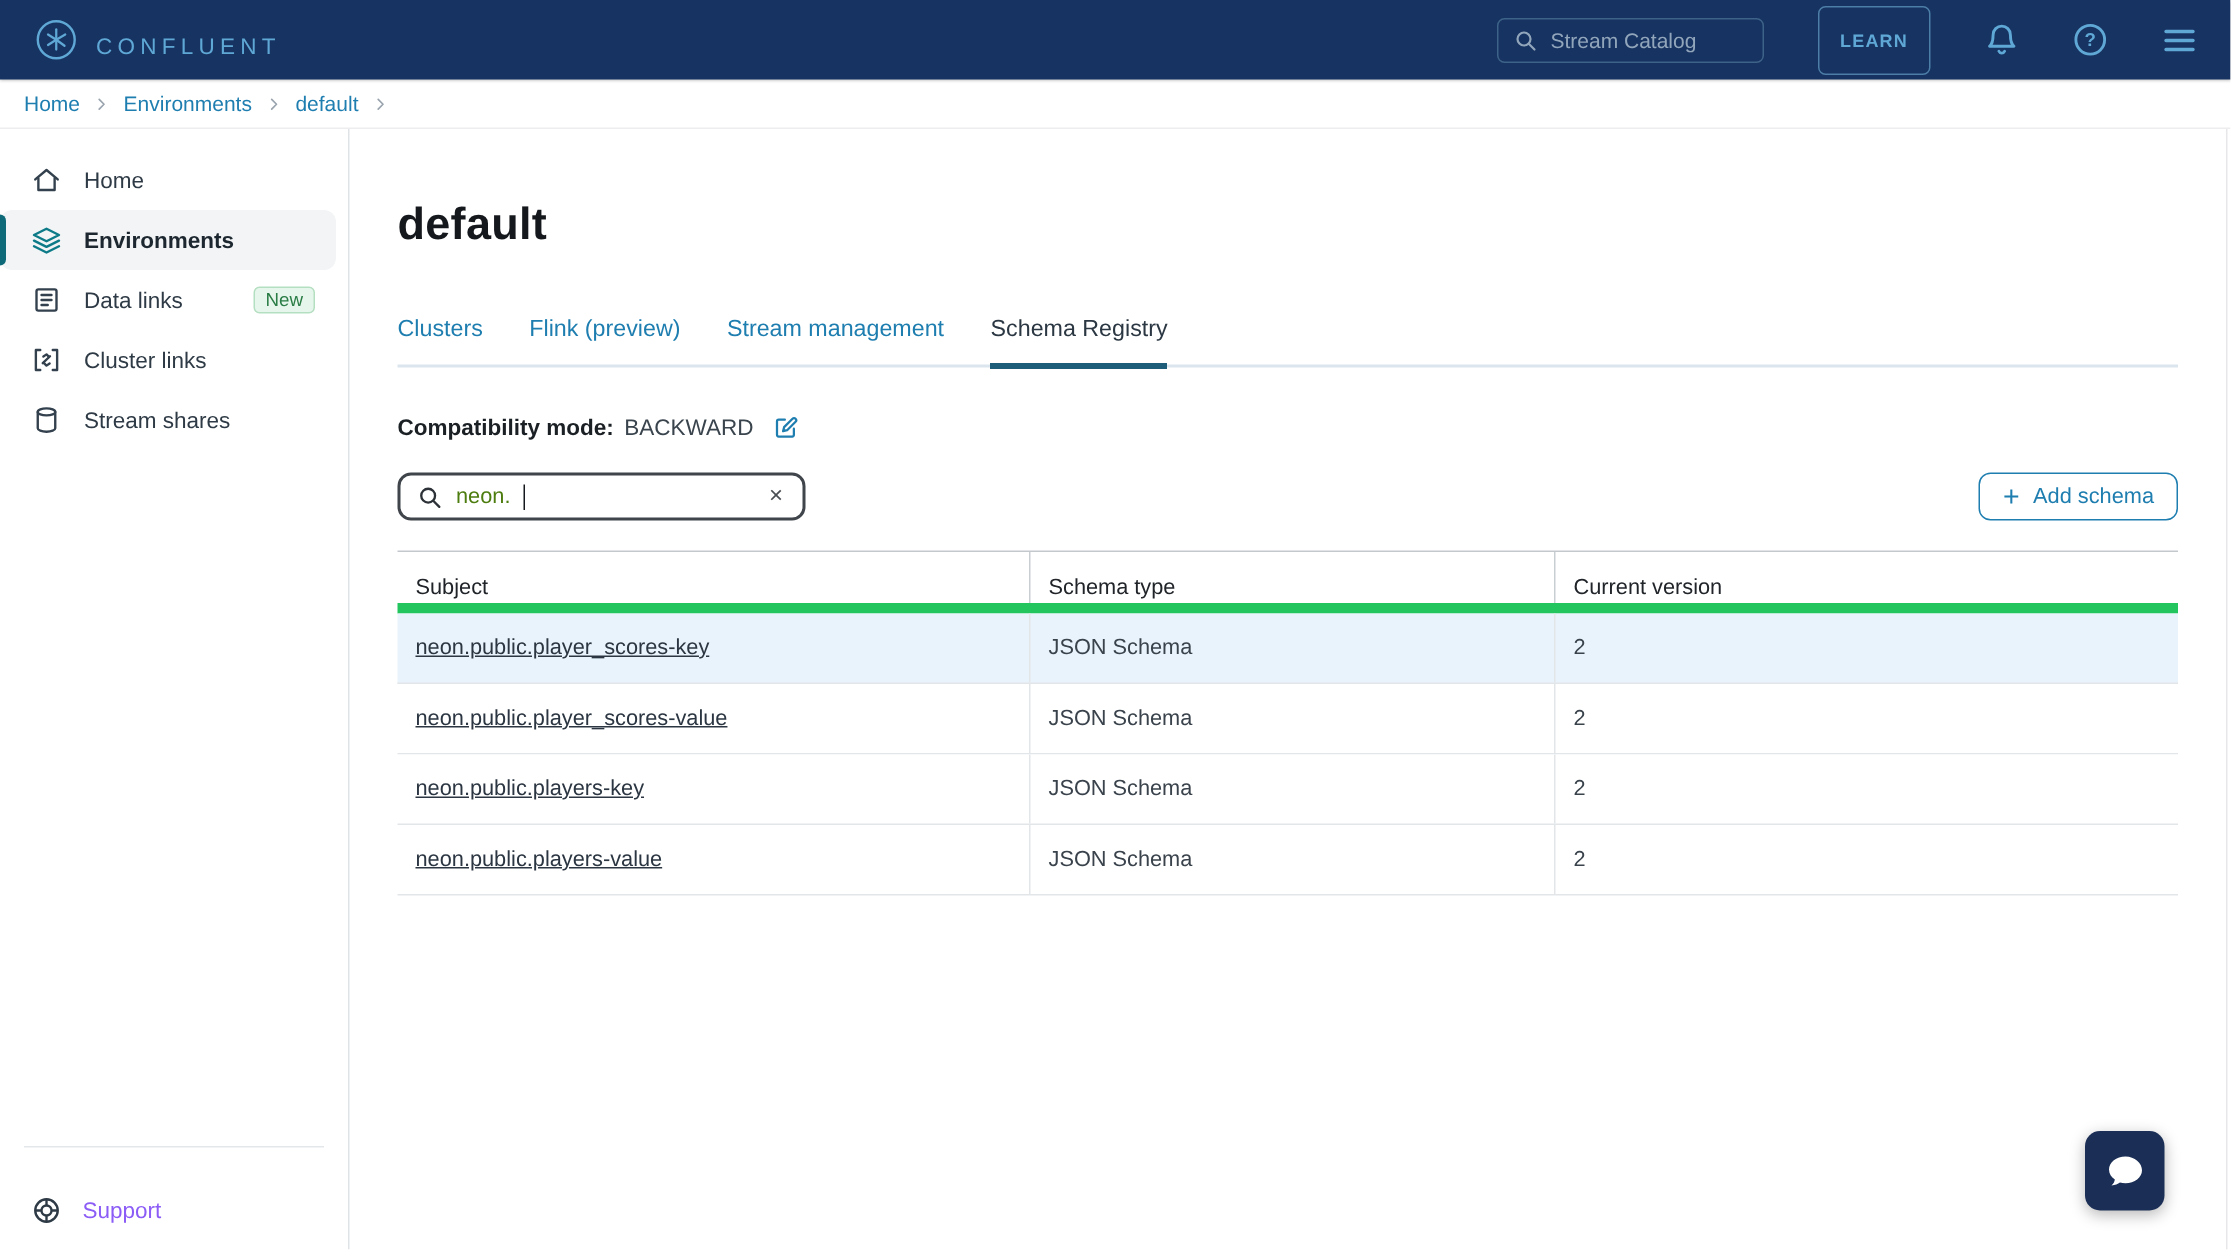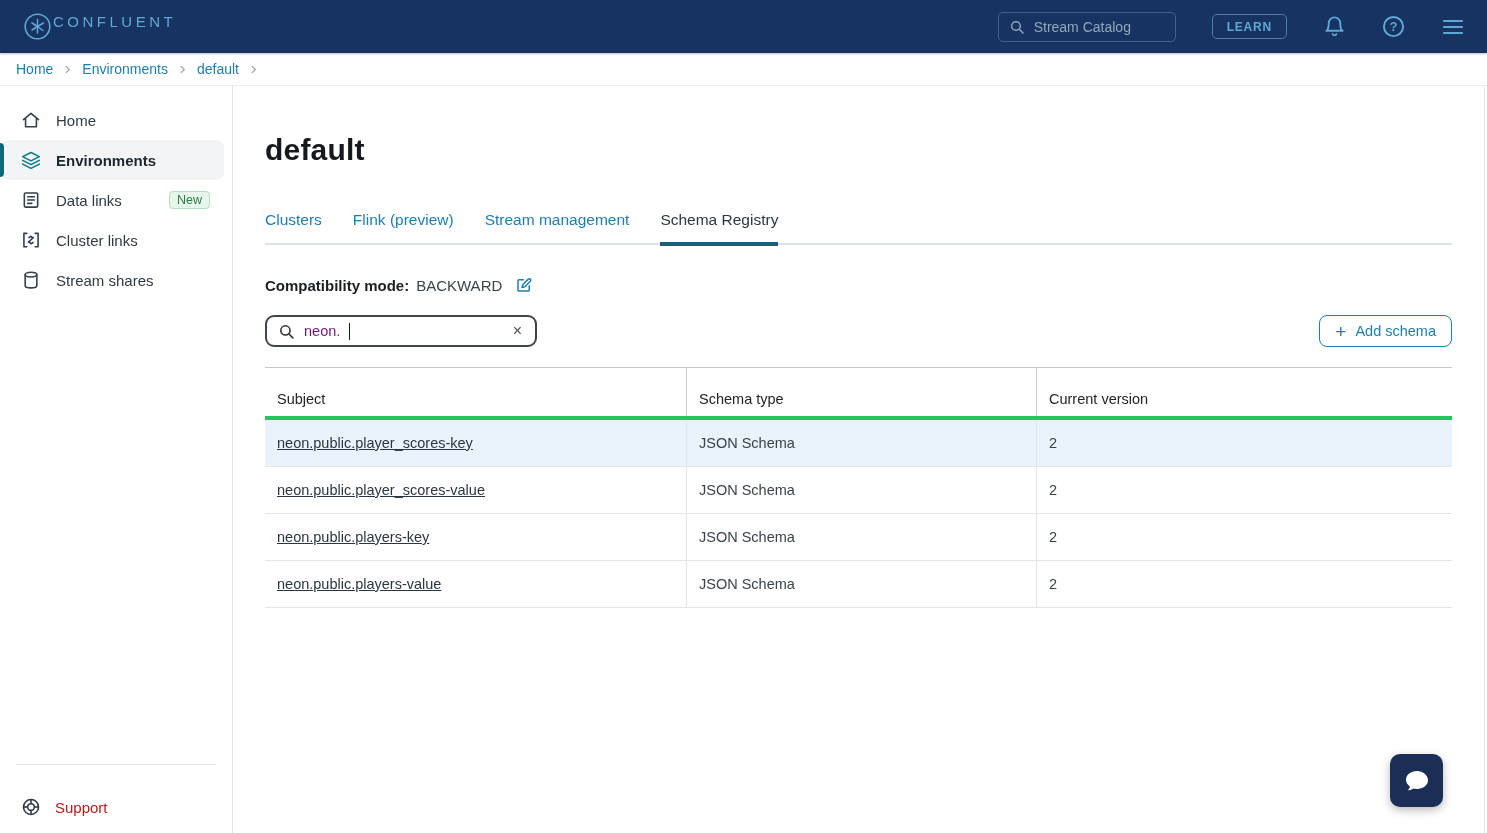--- a/index.html
+++ b/index.html
@@ -2,27 +2,27 @@
 <html><head>
 <meta charset="utf-8">
 <style>
   * { margin:0; padding:0; box-sizing:border-box; }
   html,body { width:1487px; height:833px; background:#fff; overflow:hidden;
               font-family:"Liberation Sans", sans-serif; color:#2b3642; position:relative; }
 
   
   .topbar { height:53px; background:#173361; display:flex; align-items:center; padding:0 22px 0 24px;
             box-shadow:0 1px 2px rgba(0,0,0,.25); }
-  .brand { display:flex; align-items:flex-start; gap:2px; }
+  .brand { display:flex; align-items:flex-end; gap:13px; }
   .brand-text { color:#5fa8d6; font-size:15px; letter-spacing:3.5px; font-weight:500; }
   .topbar-right { margin-left:auto; display:flex; align-items:center; gap:36px;justify-content:space-between; }
   .catalog-search { width:178px; height:30px; border:1px solid #3d6388; border-radius:5px;
                     display:flex; align-items:center; gap:9px; padding:0 10px; cursor:text; }
   .catalog-search span { color:#92a6bb; font-size:14px; }
-  .learn-btn { height:25px; padding:0 14px; border:1px solid #4c7ea8; border-radius:5px;
+  .learn-btn { height:46px; padding:0 14px; border:1px solid #4c7ea8; border-radius:5px;
                background:transparent; color:#5fa8d6; font-size:12px; font-weight:600;
                letter-spacing:.8px; cursor:pointer; font-family:inherit; }
   .icon-btn { background:none; border:none; cursor:pointer; display:flex; align-items:center; padding:0; }
 
   
   .breadcrumb { height:33px; display:flex; align-items:center; gap:9px; padding:0 16px;
                 border-bottom:1px solid #ededef; }
   .breadcrumb a { color:#1f7eb0; font-size:14px; text-decoration:none; cursor:pointer; }
   .crumb-sep { display:flex; align-items:center; }
 
@@ -36,51 +36,51 @@
               border-radius:8px; }
   .nav-item svg { flex:0 0 auto; }
   .nav-item.active { background:#f2f4f5; font-weight:700; color:#1d2730; }
   .nav-item.active::before { content:""; position:absolute; left:0; top:3px; bottom:3px; width:4px;
                              background:#0e6a78; border-radius:0 4px 4px 0; }
   .badge-new { margin-left:auto; margin-right:14px; font-size:12.5px; color:#2a7d46;
                background:#e7f6ec; border:1px solid #b4dfc0; border-radius:4px; padding:1px 7px; }
   .sidebar-bottom { margin-top:auto; padding-bottom:2px; }
   .sidebar-divider { height:1px; background:#e4e7ea; margin:0 16px 18px 16px; }
   .support-item { height:48px; display:flex; align-items:center; gap:14px; padding-left:21px;
-                  font-size:15px; color:#b91c1c; cursor:pointer; }
+                  font-size:15px; color:#8b5cf6; cursor:pointer; }
 
   
   .main { flex:1; padding:32px 35px 0 32px; position:relative; }
   h1.page-title { font-size:30px; font-weight:700; color:#15181c; margin-top:15px; letter-spacing:.2px; }
 
   .tabs { margin-top:44px; display:flex; gap:31px; border-bottom:2px solid #dbe5ee; }
   .tab { font-size:15.5px; color:#1f7eb0; padding-bottom:13px; cursor:pointer; text-decoration:none;
          border-bottom:4px solid transparent; margin-bottom:-3px; }
   .tab.active { color:#2b3742; font-weight:500; border-bottom-color:#1d5d79; }
 
   .compat-row { margin-top:31px; display:flex; align-items:center; gap:7px; font-size:15px; }
   .compat-label { font-weight:700; color:#1b2025; }
   .compat-value { color:#3a444d; }
   .edit-btn { background:none; border:none; cursor:pointer; display:flex; margin-left:6px; padding:0; }
 
   .toolbar { margin-top:21px; display:flex; justify-content:space-between; align-items:center; }
   .schema-search { width:272px; height:32px; border:2px solid #3f454b; border-radius:9px;
                    display:flex; align-items:center; gap:9px; padding:0 11px; cursor:text; background:#fff; }
-  .schema-search .qtext { font-size:14.5px; color:#701a75; }
+  .schema-search .qtext { font-size:14.5px; color:#4d7c0f; }
   .caret { width:1px; height:17px; background:#15181c; }
   .clear-btn { margin-left:auto; background:none; border:none; cursor:pointer; color:#4a4f54;
                font-size:16px; line-height:1; padding:0 2px; font-family:inherit; }
   .add-btn { height:32px; display:flex; align-items:center; gap:9px; padding:0 15px;
              border:1px solid #1f7eb0; border-radius:8px; background:#fff; color:#1f7eb0;
              font-size:14.5px; cursor:pointer; font-family:inherit; }
 
   
   .table { margin-top:20px; width:100%; }
-  .t-head { display:grid; grid-template-columns:422px 350px 1fr; height:53px;
-            border-top:1px solid #c3c8cd; border-bottom:4px solid #22c55e; }
+  .t-head { display:grid; grid-template-columns:422px 350px 1fr; height:42px;
+            border-top:1px solid #c3c8cd; border-bottom:7px solid #22c55e; }
   .t-head .cell { display:flex; align-items:center; padding:14px 12px 0 12px; font-size:14.5px;
                   font-weight:500; color:#21252a; }
   .t-head .cell:not(:last-child) { border-right:1px solid #c9ced3; }
   .t-row { display:grid; grid-template-columns:422px 350px 1fr; height:47px;
            border-bottom:1px solid #e3e6e9; background:#fff; }
   .t-row .cell { display:flex; align-items:center; padding:0 12px; font-size:14.5px; color:#3a434c; }
   .t-row .cell:not(:last-child) { border-right:1px solid #e3e6e9;align-items:center; }
   .t-row.highlight { background:#e8f3fb; }
   .t-row a.subject-link { color:#2b3642; text-decoration:underline; cursor:pointer; }
 

